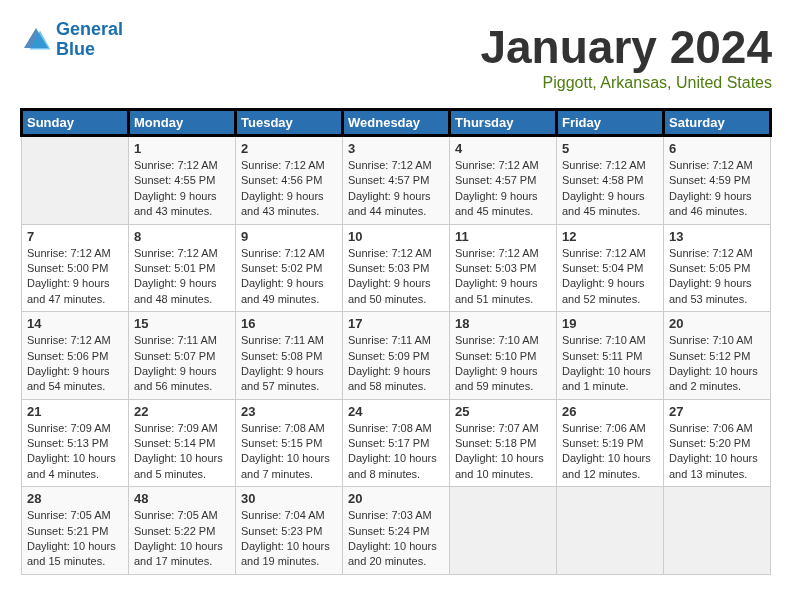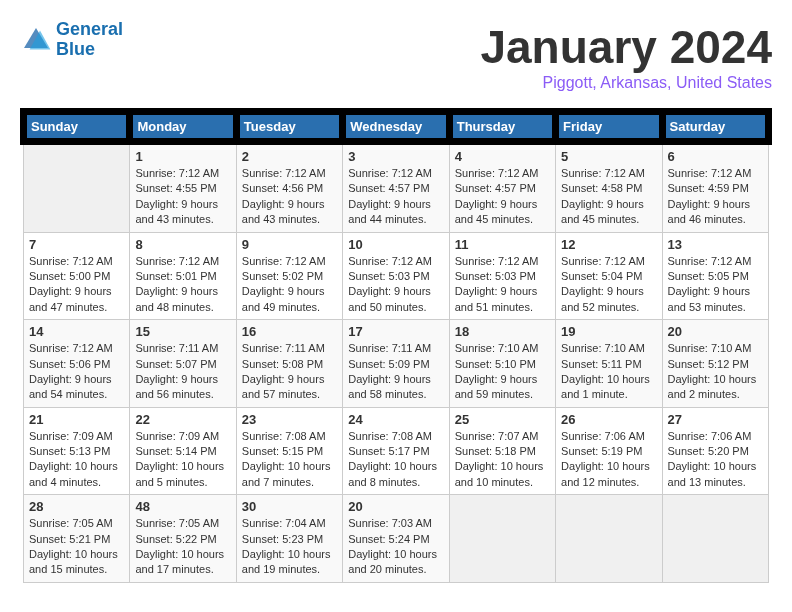--- a/index.html
+++ b/index.html
@@ -37,35 +37,35 @@
     .title-area {
       text-align: right;
     }
     .main-title {
       font-size: 46px;
       font-weight: bold;
       color: #333;
     }
     .subtitle {
       font-size: 16px;
-      color: #8b5cf6;
+      color: #4d7c0f;
     }
     .calendar {
       width: 100%;
       border-collapse: collapse;
       font-size: 11px;
     }
     .calendar thead th {
       background-color: #2a6faf;
       color: #fff;
       padding: 4px 4px;
       text-align: left;
       font-size: 13px;
       font-weight: bold;
-      border: 7px solid #000000;
+      border: 3px solid #000000;
     }
     .calendar tbody td {
       border: 1px solid #ccc;
       vertical-align: top;
       padding: 4px 5px;
       min-height: 80px;
       height: 80px;
       width: calc(100% / 7);
       background: #fff;
     }

